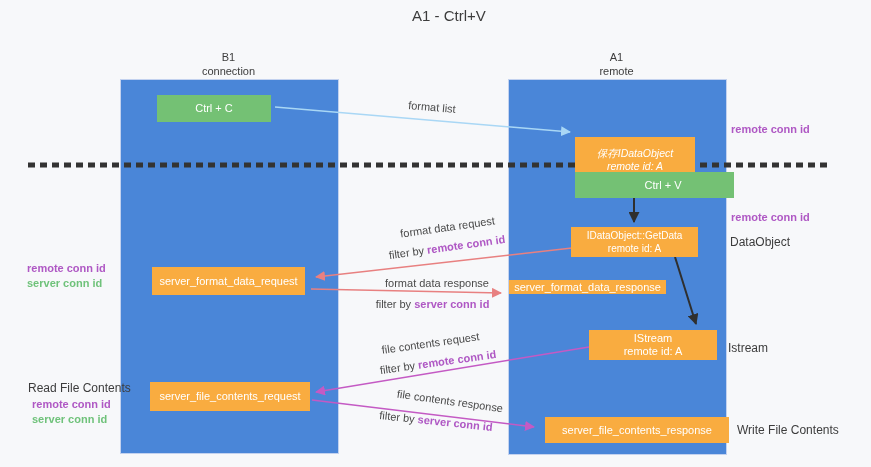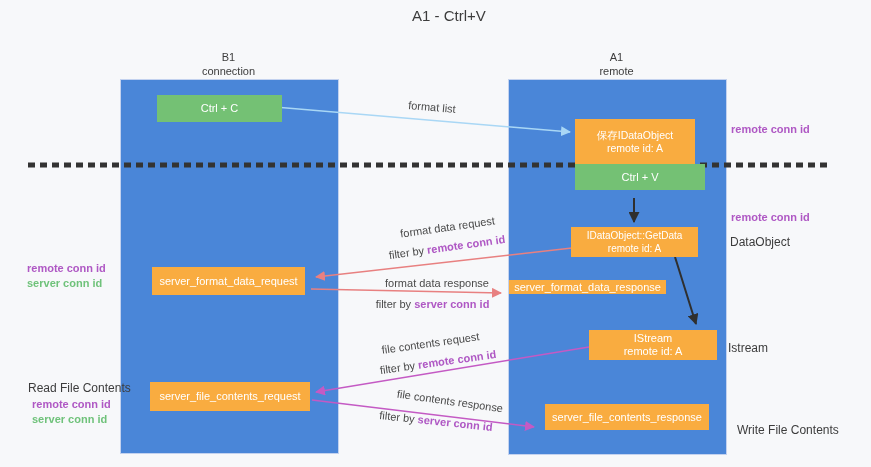--- a/index.html
+++ b/index.html
@@ -79,30 +79,30 @@
 
     <line x1="572" y1="248" x2="316" y2="277" stroke-width="1.5" style="stroke:var(--c-arrow-salmon)" marker-end="url(#m-salmon)"></line>
 
     <line x1="311" y1="289" x2="501" y2="293" stroke-width="1.5" style="stroke:var(--c-arrow-salmon)" marker-end="url(#m-salmon)"></line>
 
     <line x1="589" y1="347" x2="316" y2="392" stroke-width="1.5" style="stroke:var(--c-arrow-magenta)" marker-end="url(#m-magenta)"></line>
 
     <line x1="312" y1="400" x2="534" y2="427" stroke-width="1.5" style="stroke:var(--c-arrow-magenta)" marker-end="url(#m-magenta)"></line>
   </svg>
 
-  <div class="node green" style="left:157px;top:95px;width:125px;height:27px;text-align:center;">
+  <div class="node green" style="left:157px;top:95px;width:114px;height:27px;text-align:center;">
     <div>Ctrl + C</div>
   </div>
 
-  <div class="node orange" style="left:575px;top:119px;width:120px;height:45px;font-size:10.5px;">
+  <div class="node orange" style="left:575px;top:137px;width:120px;height:45px;font-size:10.5px;font-style:italic;">
     <div>保存IDataObject</div>
     <div>remote id: A</div>
   </div>
 
-  <div class="node green" style="left:575px;top:164px;width:130px;height:26px;">
+  <div class="node green" style="left:575px;top:172px;width:142px;height:26px;padding-left:17px;">
     <div>Ctrl + V</div>
   </div>
 
   <div class="node orange" style="left:571px;top:227px;width:127px;height:30px;font-size:10px;">
     <div>IDataObject::GetData</div>
     <div>remote id: A</div>
   </div>
 
   <div class="node orange" style="left:152px;top:267px;width:153px;height:28px;">
     <div>server_format_data_request</div>
@@ -114,21 +114,21 @@
 
   <div class="node orange" style="left:589px;top:330px;width:128px;height:30px;">
     <div>IStream</div>
     <div>remote id: A</div>
   </div>
 
   <div class="node orange" style="left:150px;top:382px;width:160px;height:29px;">
     <div>server_file_contents_request</div>
   </div>
 
-  <div class="node orange" style="left:545px;top:404px;width:164px;height:26px;">
+  <div class="node orange" style="left:545px;top:417px;width:184px;height:26px;">
     <div>server_file_contents_response</div>
   </div>
 
   <div class="edge-label" style="left:382px;top:101px;width:100px;transform:rotate(5deg);">format list</div>
 
   <div class="edge-label" style="left:390px;top:221px;width:115px;transform:rotate(-8deg);">format data request</div>
 
   <div class="edge-label" style="left:382px;top:241px;width:130px;transform:rotate(-8deg);">
     <span>filter by</span>
     <span class="hl">remote conn id</span>

